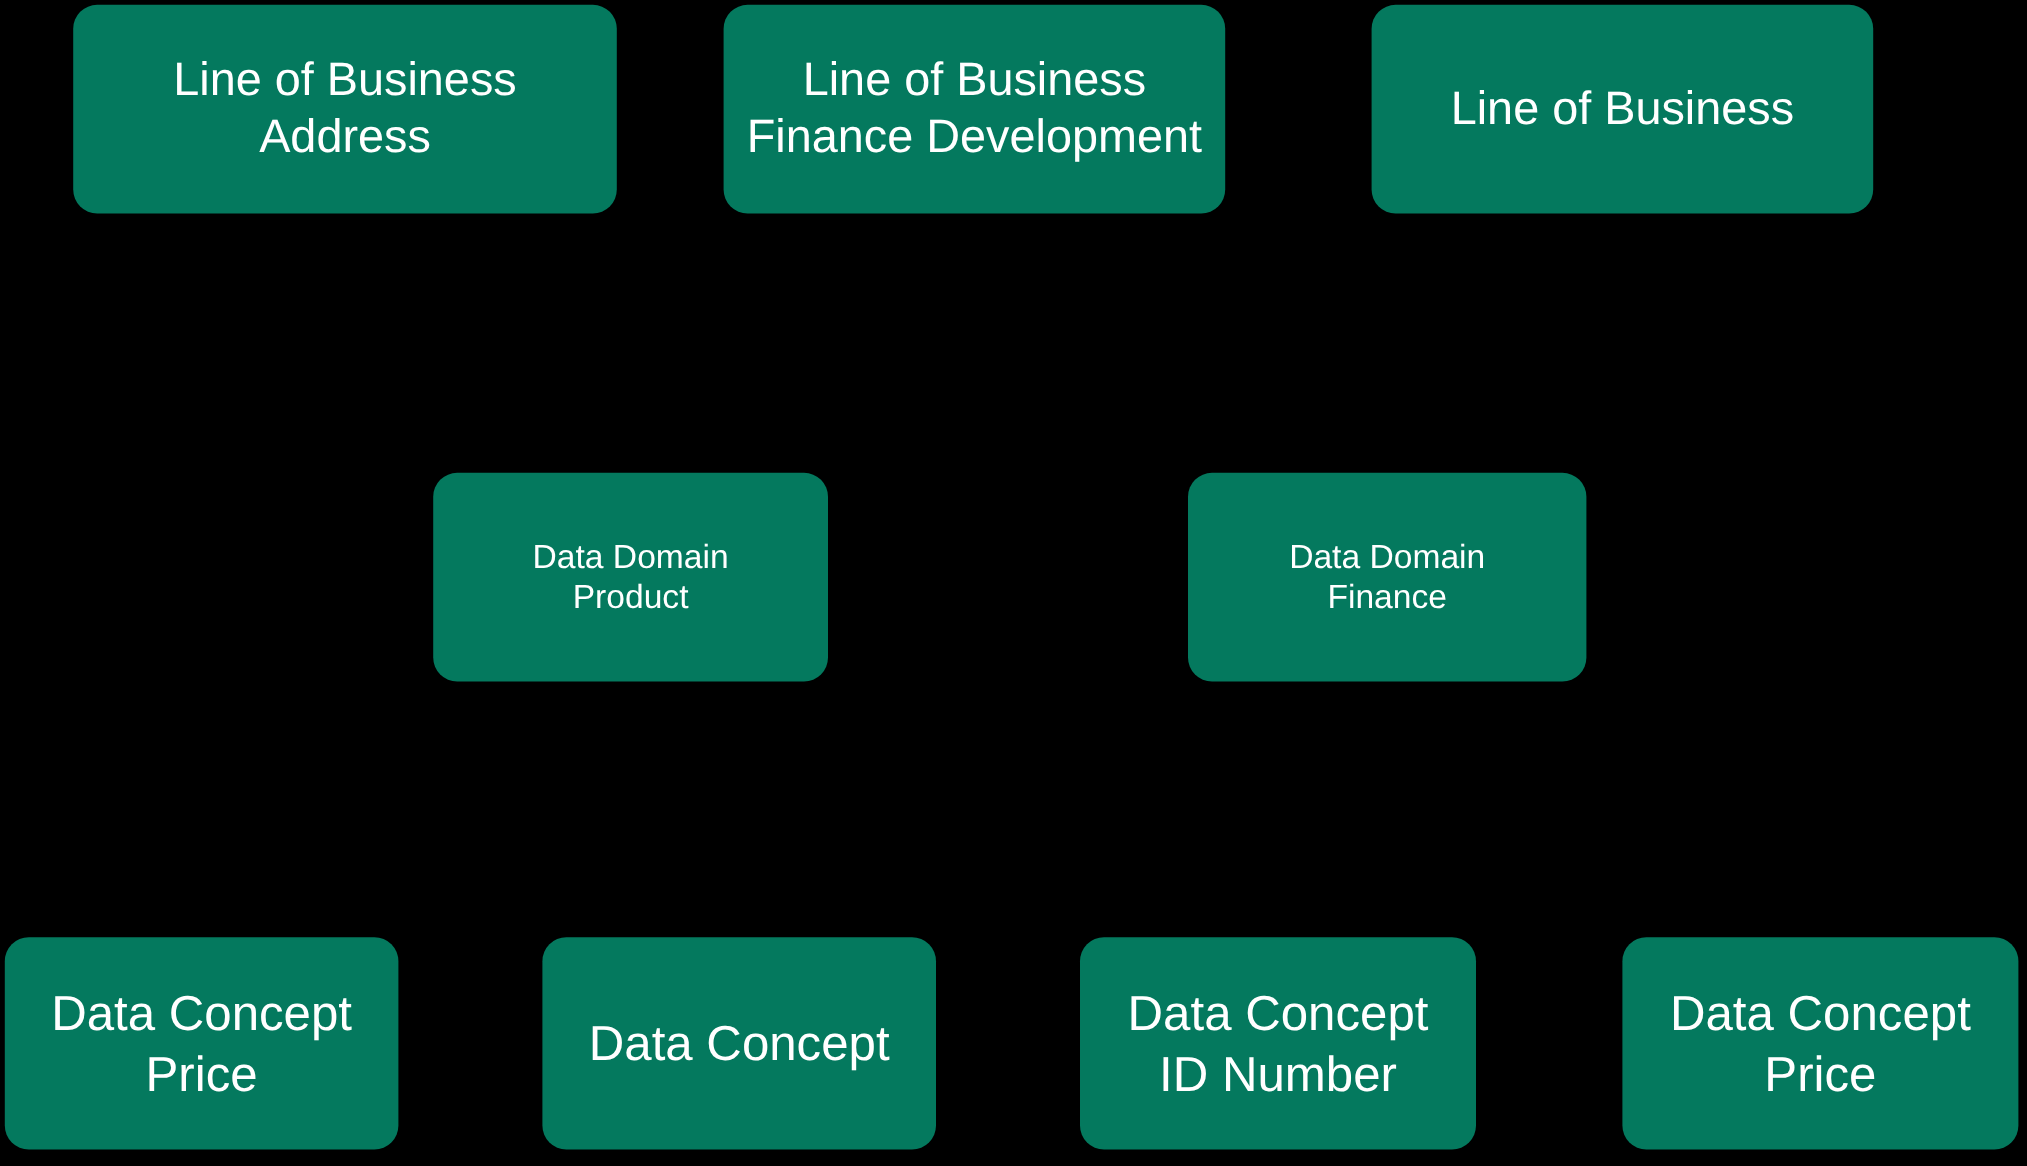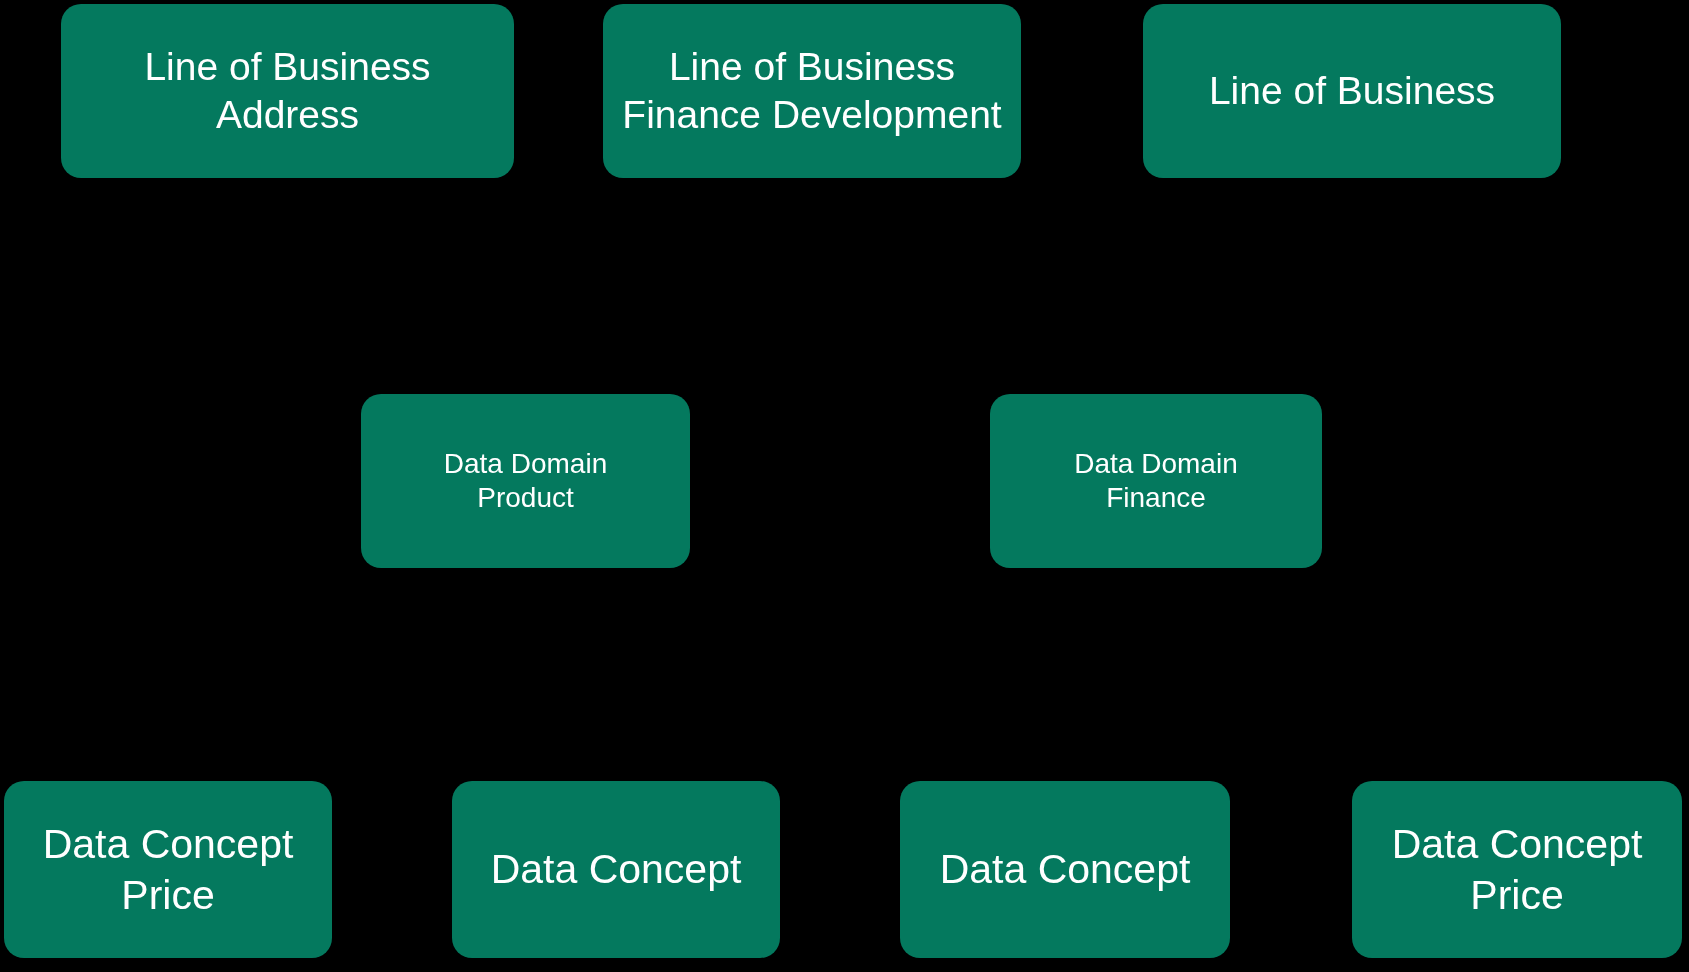--- a/index.html
+++ b/index.html
@@ -82,20 +82,21 @@
     <span class="type-line">Data Concept</span>
     <span class="name-line">Price</span>
   </div>
 
   <div class="node row-concept" style="left:452px; top:781px; width:328px; height:177px;">
     <span class="type-line">Data Concept</span>
   </div>
 
   <div class="node row-concept" style="left:900px; top:781px; width:330px; height:177px;">
     <span class="type-line">Data Concept</span>
+    <span class="name-line">ID Number</span>
   </div>
 
   <div class="node row-concept" style="left:1352px; top:781px; width:330px; height:177px;">
     <span class="type-line">Data Concept</span>
     <span class="name-line">Price</span>
   </div>
 
 </div>
 
 </body></html>

